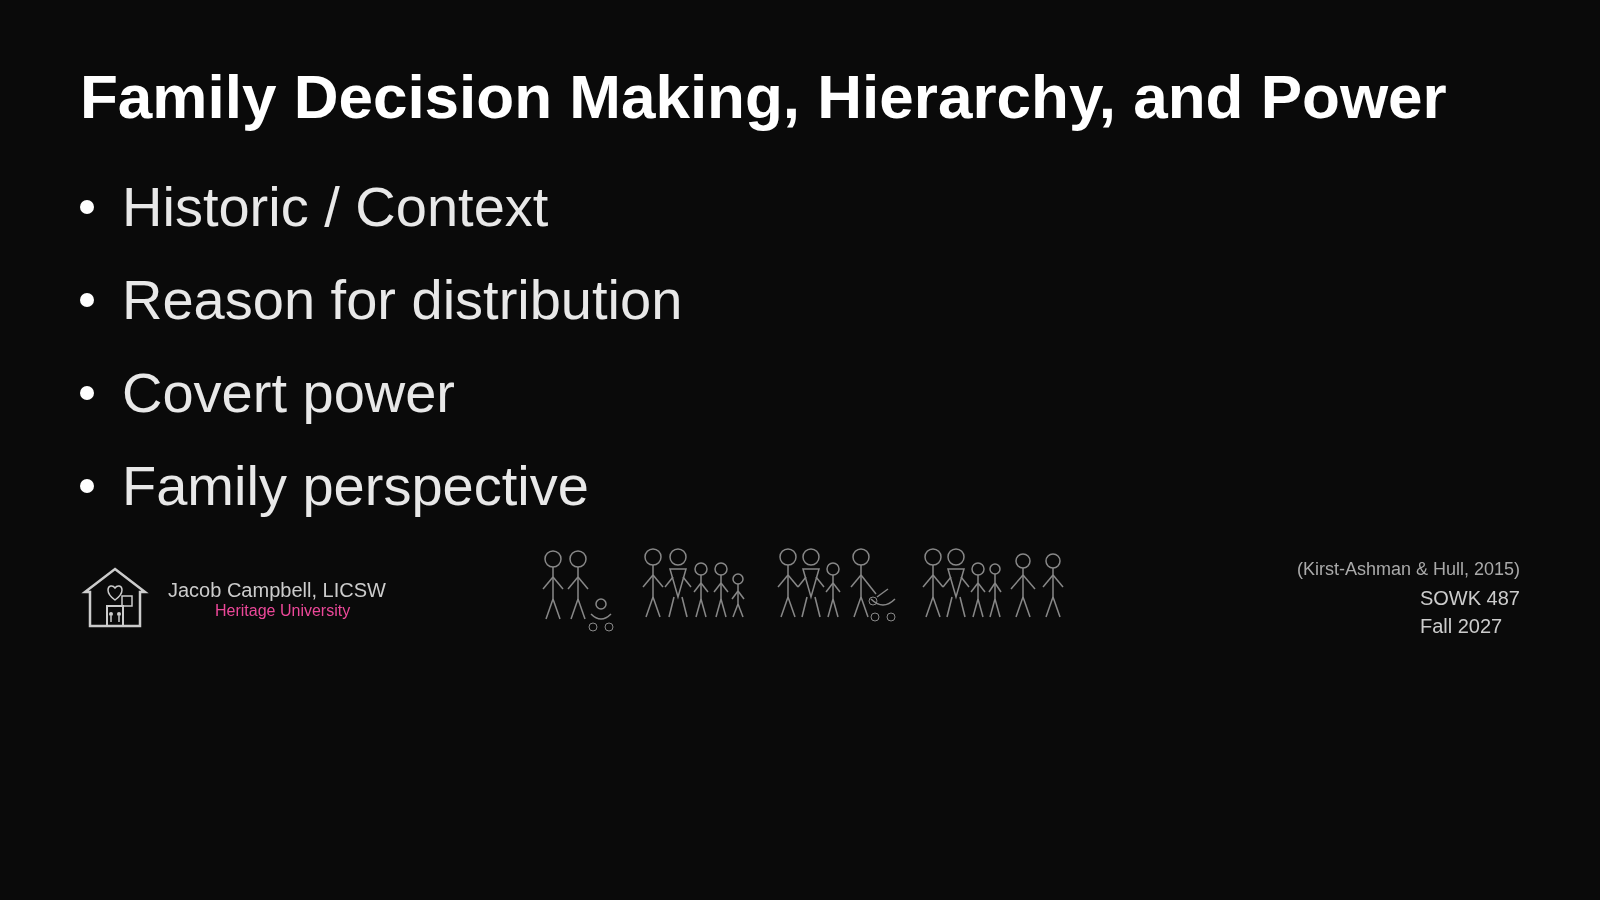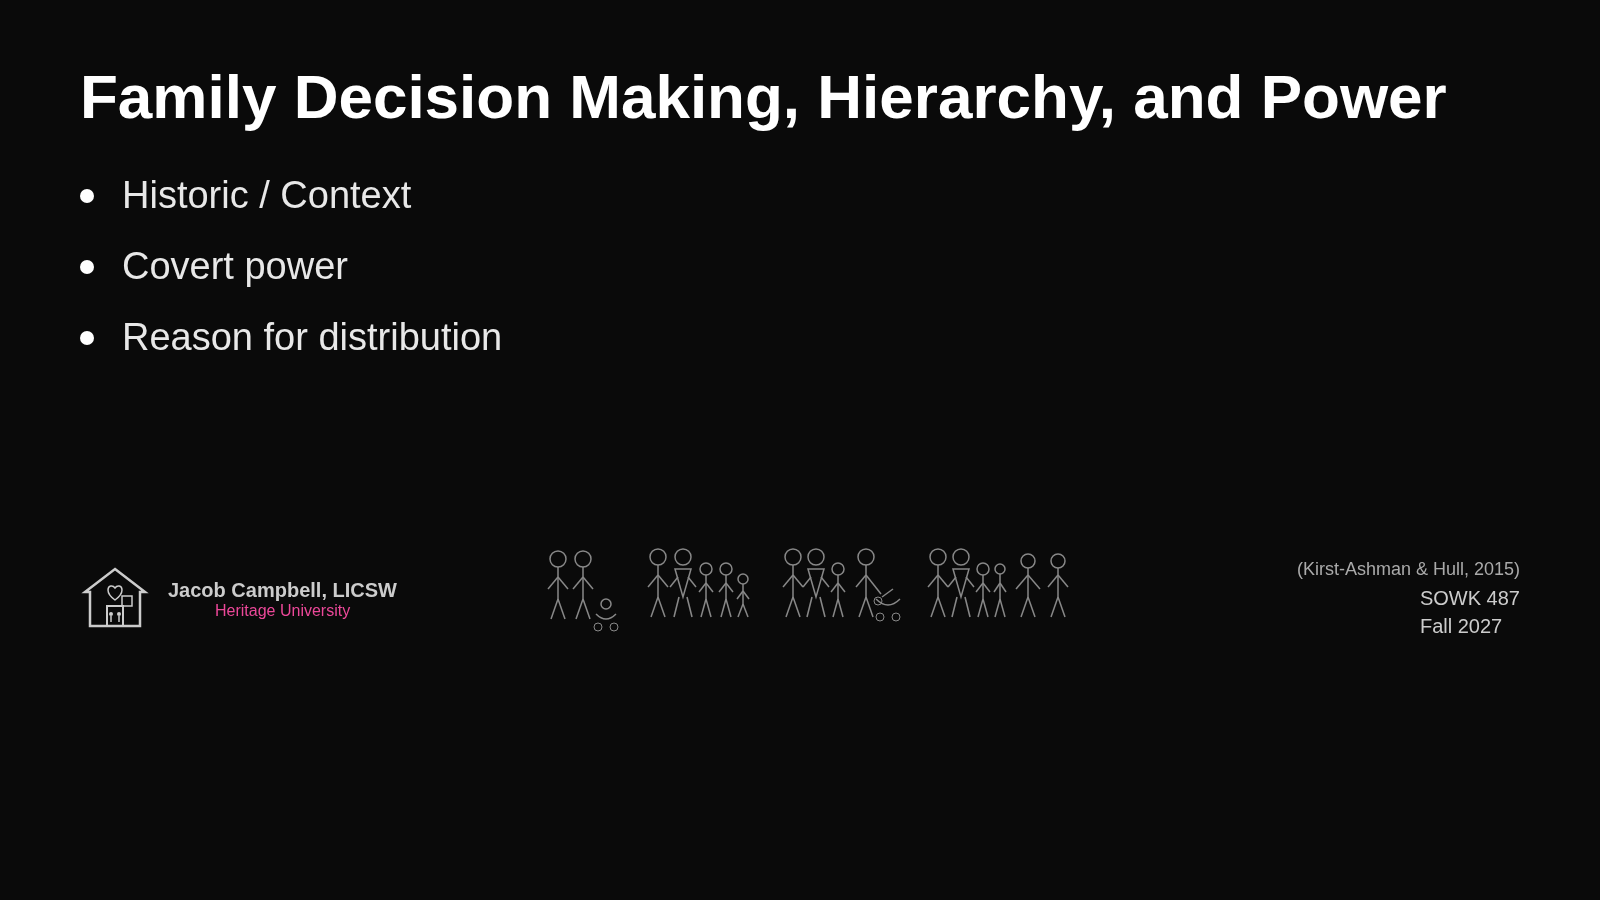--- a/index.html
+++ b/index.html
@@ -29,21 +29,21 @@
       margin-bottom: 40px;
       font-family: Arial, sans-serif;
     }
 
     .bullet-list {
       list-style: none;
       margin-top: 20px;
     }
 
     .bullet-list li {
-      font-size: 38px;
+      font-size: 56px;
       font-weight: 400;
       color: #e8e8e8;
       margin-bottom: 28px;
       display: flex;
       align-items: center;
       gap: 28px;
     }
 
     .bullet-dot {
       width: 14px;
@@ -80,21 +80,21 @@
     }
 
     .footer-author {
       display: flex;
       flex-direction: column;
     }
 
     .footer-author-name {
       font-size: 20px;
       color: #cccccc;
-      font-weight: 700;
+      font-weight: 400;
       text-align: right;
     }
 
     .footer-university {
       font-size: 16px;
       color: #ec4899;
       font-weight: 400;
       margin-left: 47px;
     }
 
@@ -134,25 +134,29 @@
 
   <h1 class="title">Family Decision Making, Hierarchy, and Power</h1>
 
   <ul class="bullet-list">
     <li>
       <span class="bullet-dot"></span>
       <span>Historic / Context</span>
     </li>
     <li>
       <span class="bullet-dot"></span>
+      <span>Reason for distribution</span>
+    </li>
+    <li>
+      <span class="bullet-dot"></span>
       <span>Covert power</span>
     </li>
     <li>
       <span class="bullet-dot"></span>
-      <span>Reason for distribution</span>
+      <span>Family perspective</span>
     </li>
   </ul>
 
   <div class="footer">
 
     <div class="footer-left">
 
       <svg class="house-icon" viewBox="0 0 70 70" fill="none" xmlns="http://www.w3.org/2000/svg">
 
         <polygon points="35,5 65,28 60,28 60,62 10,62 10,28 5,28" fill="none" stroke="#cccccc" stroke-width="2.5"></polygon>

